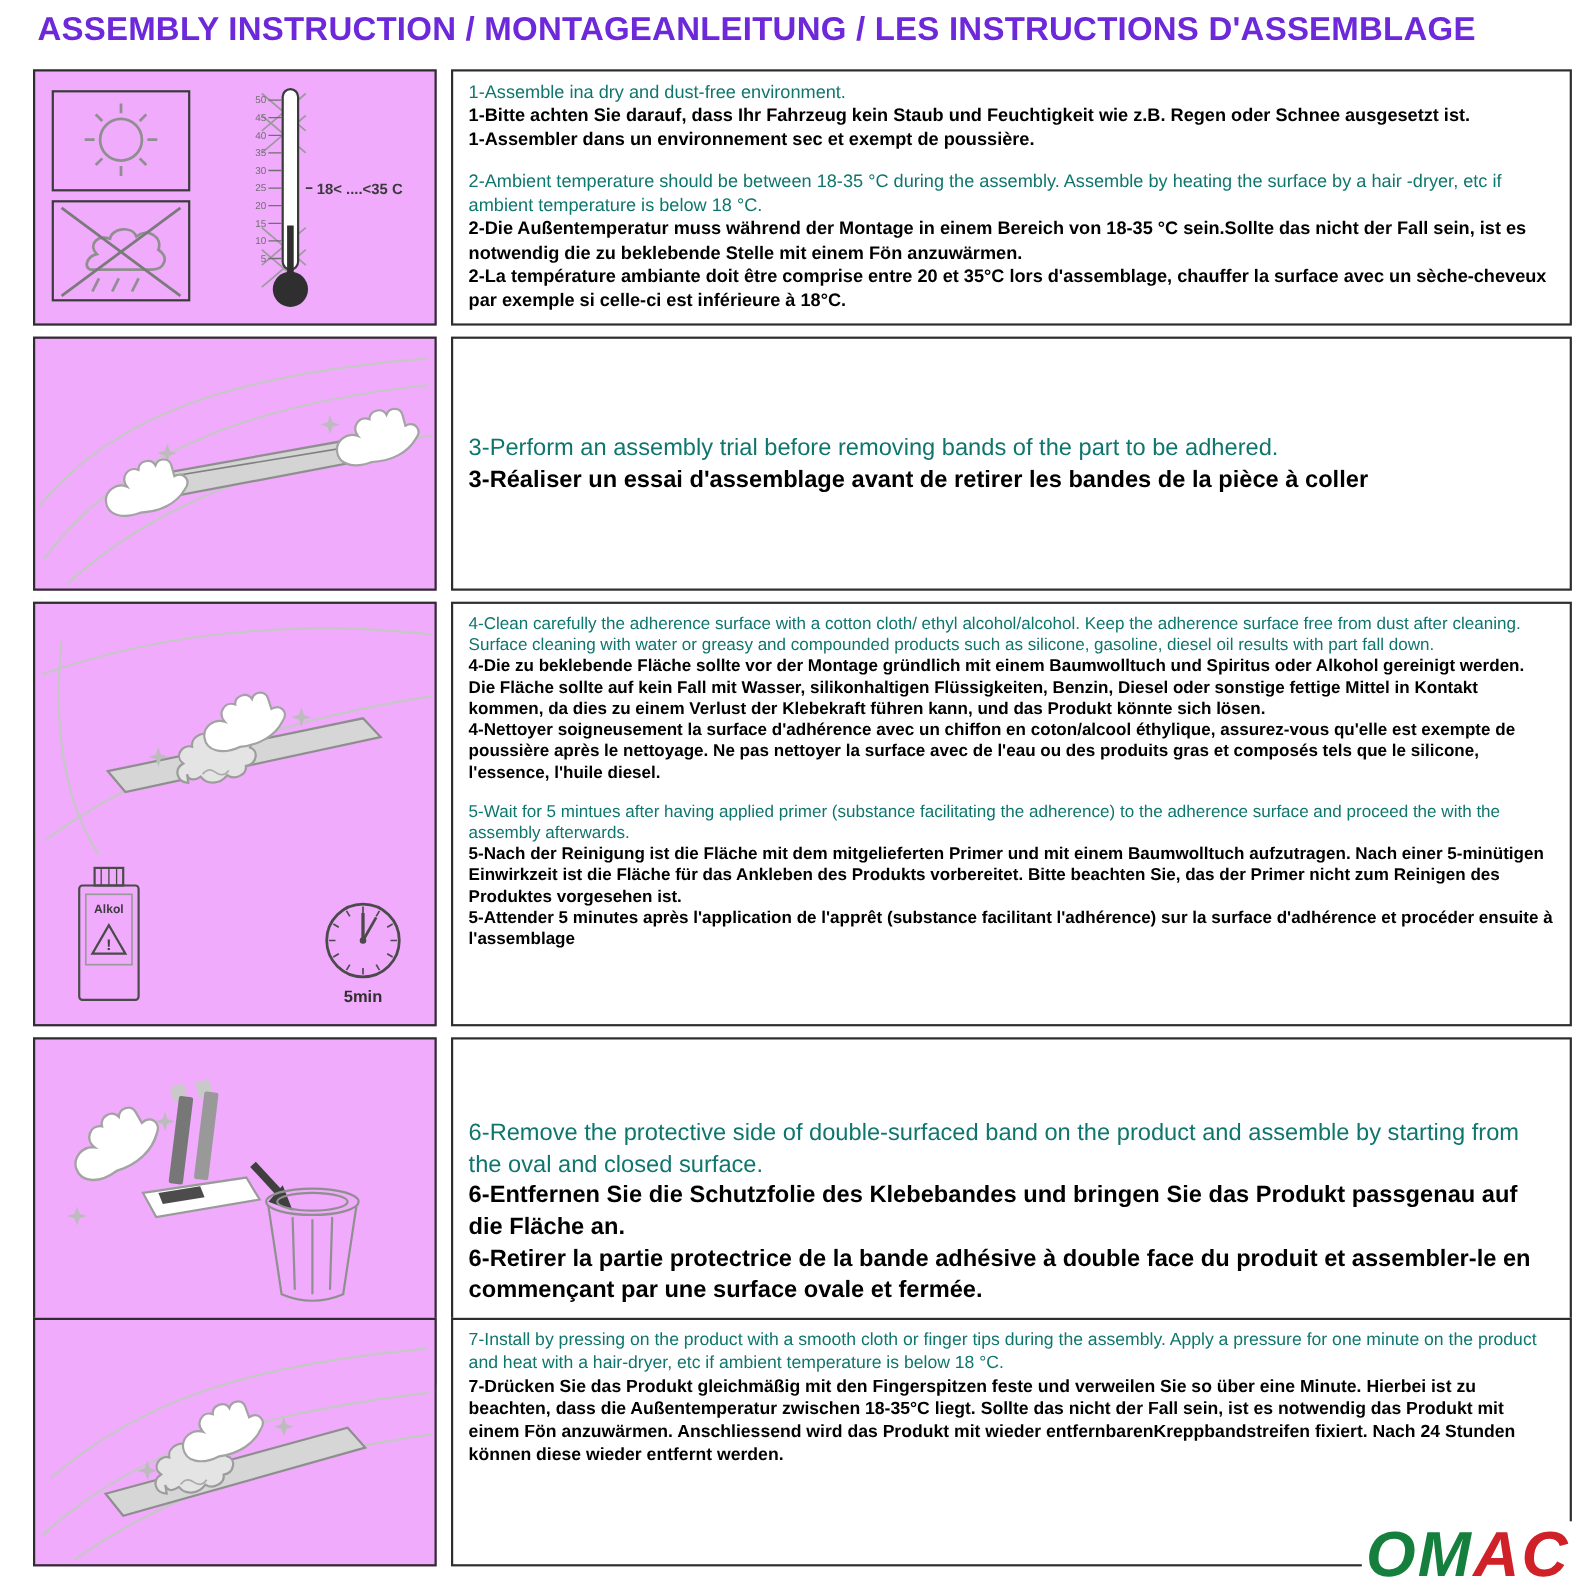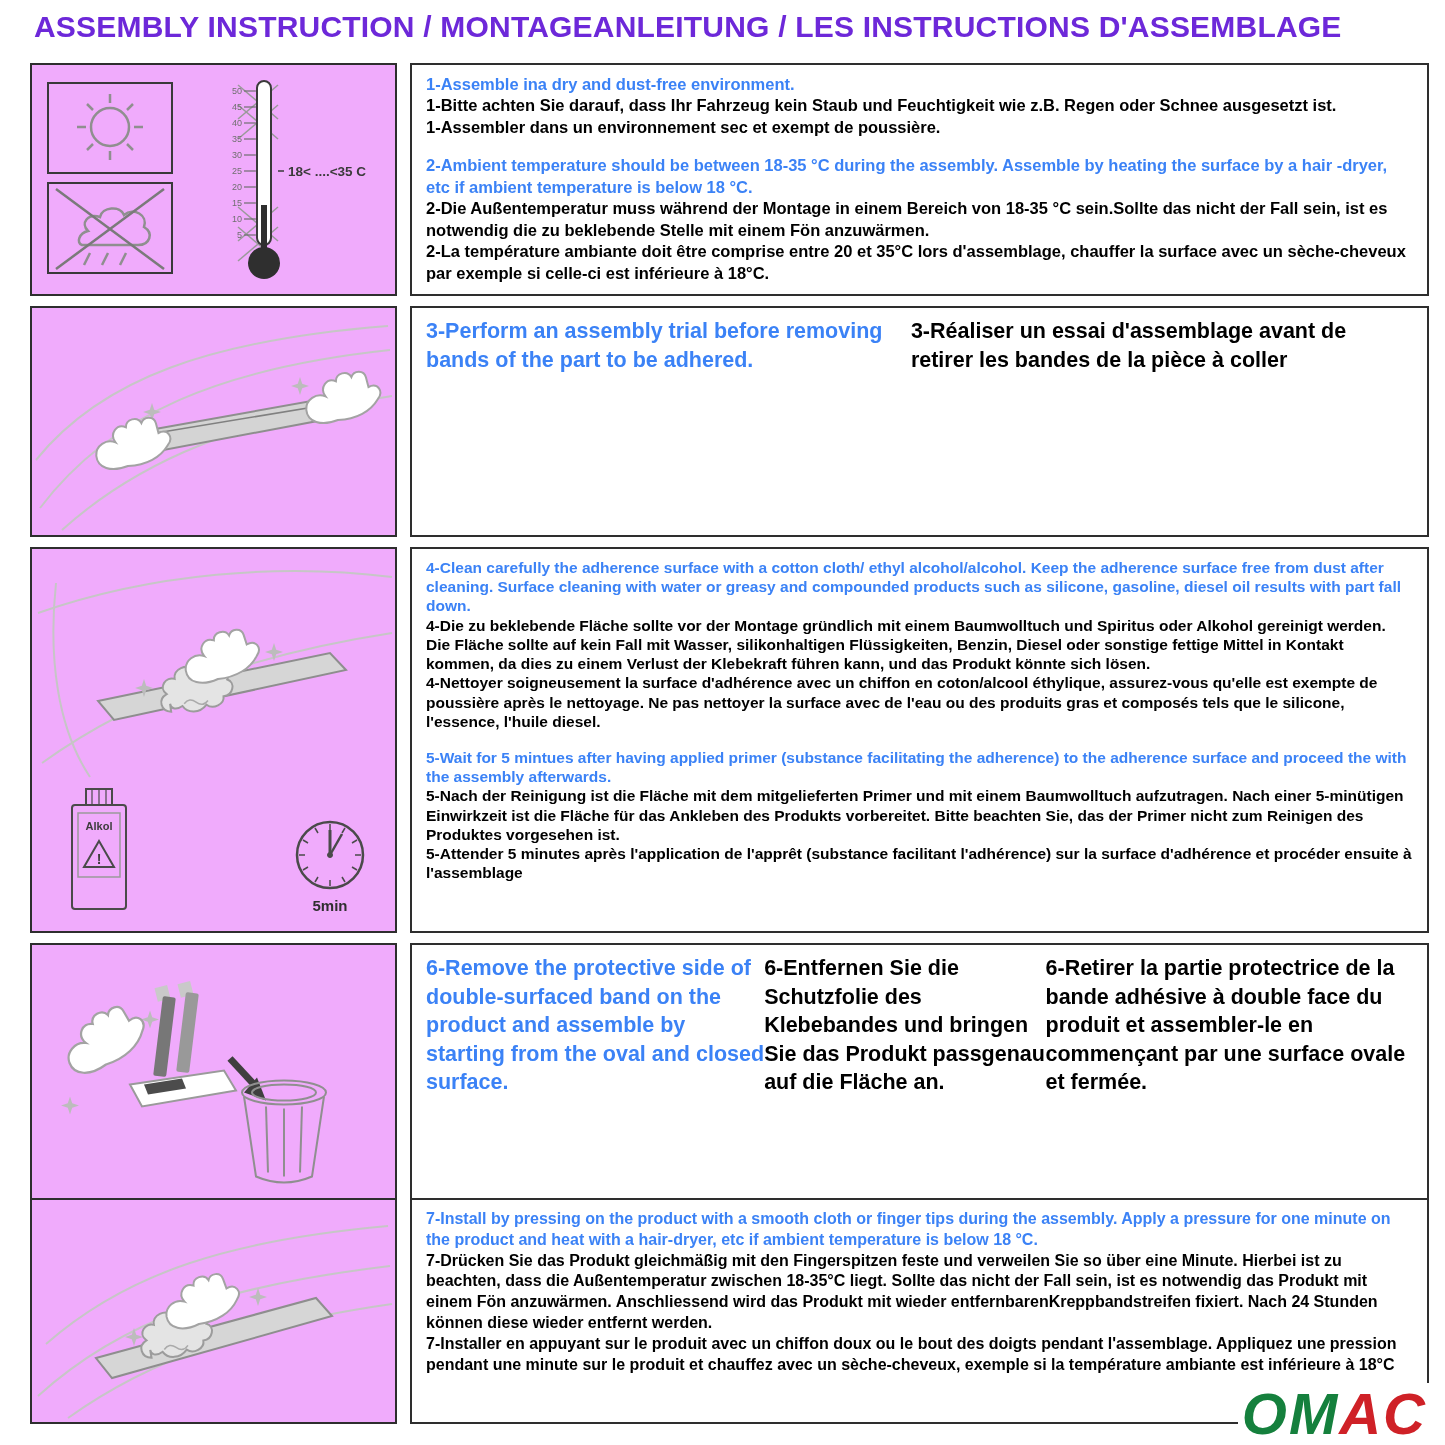--- a/index.html
+++ b/index.html
@@ -21,23 +21,23 @@
 
   .img-box {
     width:367px; height:100%; border:2px solid #2e2e2e; background:#f0abfc; flex:none; overflow:hidden;
   }
   .img-box svg { display:block; width:100%; height:100%; }
 
   .text-box {
     width:1019px; height:100%; border:2px solid #2e2e2e; background:#fff;
     margin-left:13px; padding:9px 14px; overflow:hidden; flex:none;
   }
-  .text-box.center { display:flex; flex-direction:row; justify-content:center; }
-
-  p.en  { font-weight:bold; color:#3b82f6; }
+  .text-box.center { display:flex; flex-direction:column; justify-content:center; }
+
+  p.en  { font-weight:normal; color:#0f766e; }
   p.alt { color:#000000;font-weight:bold; }
   .gap  { margin-top:17px; }
 
   .t-normal p { font-size:16.5px; line-height:1.30; }
   .t-dense  p { font-size:15.5px; line-height:1.24; }
   .t-mid    p { font-size:16px;   line-height:1.30; }
   .t-big    p { font-size:21.5px; line-height:1.33; }
 
   .logo {
     position:absolute; right:14px; bottom:0px; z-index:5;
@@ -280,21 +280,20 @@
           <path d="M-20,0 q6,-6 12,0 q6,6 12,0" fill="none" stroke="#aaaaaa" stroke-width="1.5"></path>
         </g>
         <g transform="translate(167,124) rotate(-20)">
           <path d="M0,0 c-18,2 -30,-6 -28,-18 c2,-10 14,-14 22,-8 c-4,-10 6,-18 14,-12 c2,-8 14,-8 16,0 c4,-6 14,-4 14,4 l0,10 c10,-2 14,8 6,14 c-10,10 -26,14 -44,10 z" fill="#ffffff" stroke="#a3a3a3" stroke-width="2"></path>
         </g>
       </svg>
     </div>
     <div class="text-box t-mid">
       <p class="en">7-Install by pressing on the product with a smooth cloth or finger tips during the assembly. Apply a pressure for one minute on the product and heat with a hair-dryer, etc if ambient temperature is below 18 °C.</p>
       <p class="alt">7-Drücken Sie das Produkt gleichmäßig mit den Fingerspitzen feste und verweilen Sie so über eine Minute. Hierbei ist zu beachten, dass die Außentemperatur zwischen 18-35°C liegt. Sollte das nicht der Fall sein, ist es notwendig das Produkt mit einem Fön anzuwärmen. Anschliessend wird das Produkt mit wieder entfernbarenKreppbandstreifen fixiert. Nach 24 Stunden können diese wieder entfernt werden.</p>
-      <p class="alt">7-Installer en appuyant sur le produit avec un chiffon doux ou le bout des doigts pendant l'assemblage. Appliquez une pression pendant une minute sur le produit et chauffez avec un sèche-cheveux, exemple si la température ambiante est inférieure à 18°C</p>
     </div>
   </div>
 
   <div class="logo">
     <span class="logo-om">OM</span><span class="logo-ac">AC</span>
   </div>
 
 </div>
 
 </body></html>

